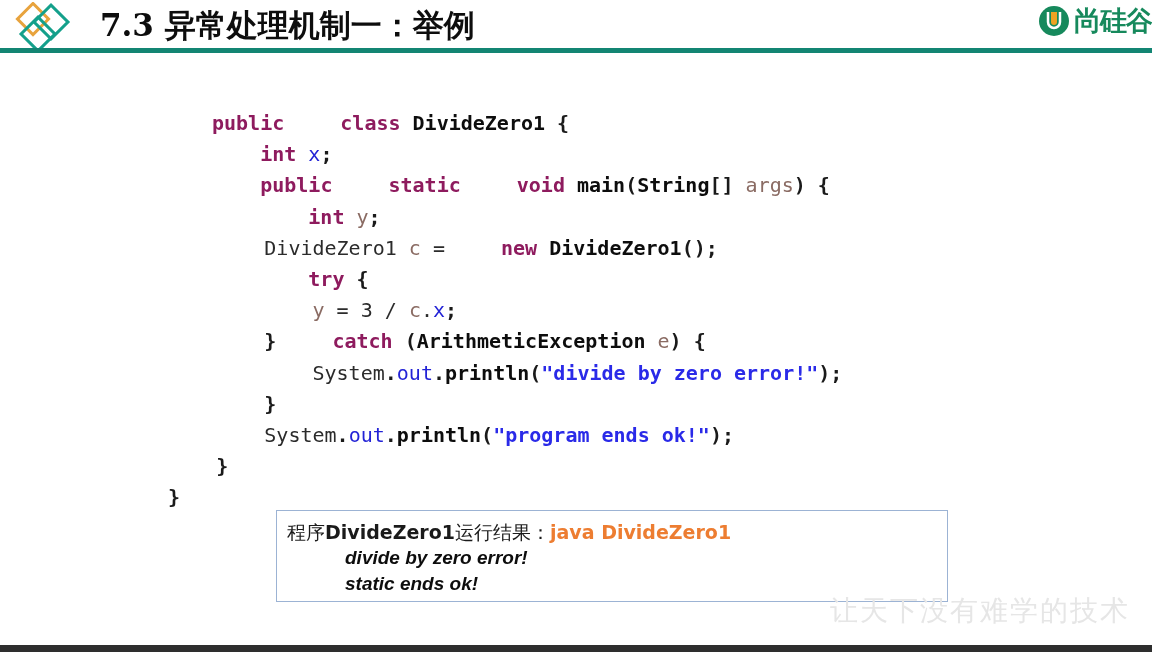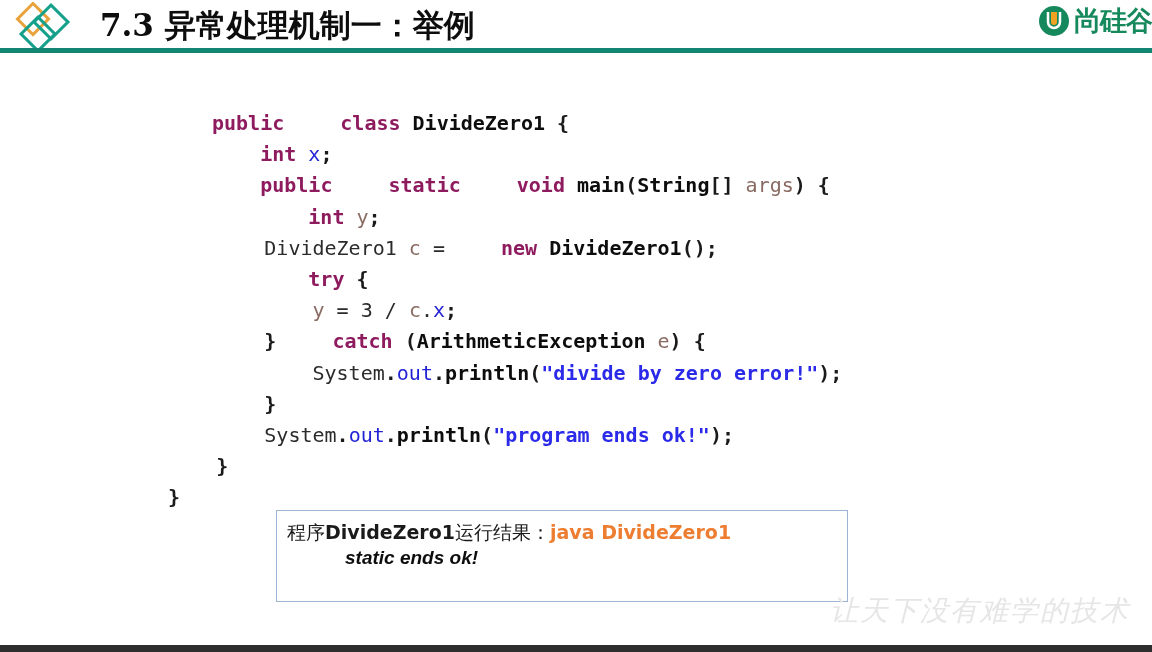--- a/index.html
+++ b/index.html
@@ -92,21 +92,21 @@
   .mut  { color: #8a6b63; font-weight: normal; text-align: right; } 
   .mth  { color: #2323d6; font-weight: normal; }   
   .str  { color: #2a2ae8; font-weight: bold; }   
   .pun  { color: #1a1a1a; font-weight: bold; }
 
   
   #output-box {
     position: absolute;
     left: 276px;
     top: 510px;
-    width: 572px;
+    width: 672px;
     height: 92px;
     border: 1px solid #9cb3d4;
     background: #ffffff;
     box-sizing: border-box;
     padding: 8px 0 0 10px;
   }
   #output-line-1 {
     font-family: "DejaVu Sans", "Liberation Sans", sans-serif;
     font-size: 19px;
     color: #1a1a1a;
@@ -127,21 +127,20 @@
     white-space: nowrap;
   }
 
   
   #watermark {
     position: absolute;
     right: 22px;
     bottom: 22px;
     font-family: "DejaVu Serif", "Liberation Serif", serif;
     font-size: 28px;
-    font-style: italic;
     color: #e6e6e6;
     letter-spacing: 2px;
     white-space: nowrap;
     user-select: none;
   }
   #footer-bar {
     position: absolute;
     left: 0;
     bottom: 0;
     width: 1152px;
@@ -178,18 +177,19 @@
   <div id="header-rule"></div>
 </div>
 
 <pre id="code-block"><div class="code-line"><span class="kw">public</span><span class="pln"> </span><span class="kw">class</span><span class="pln"> </span><span class="typ">DivideZero1</span><span class="pln"> </span><span class="pun">{</span></div><div class="code-line"><span class="pln">    </span><span class="kw">int</span><span class="pln"> </span><span class="var">x</span><span class="pun">;</span></div><div class="code-line"><span class="pln">    </span><span class="kw">public</span><span class="pln"> </span><span class="kw">static</span><span class="pln"> </span><span class="kw">void</span><span class="pln"> </span><span class="typ">main</span><span class="pun">(</span><span class="typ">String</span><span class="pun">[]</span><span class="pln"> </span><span class="mut">args</span><span class="pun">)</span><span class="pln"> </span><span class="pun">{</span></div><div class="code-line"><span class="pln">        </span><span class="kw">int</span><span class="pln"> </span><span class="mut">y</span><span class="pun">;</span></div><div class="code-line"><span class="pln">        </span><span class="pln">DivideZero1</span><span class="pln"> </span><span class="mut">c</span><span class="pln"> </span><span class="pln">=</span><span class="pln"> </span><span class="kw">new</span><span class="pln"> </span><span class="typ">DivideZero1</span><span class="pun">();</span></div><div class="code-line"><span class="pln">        </span><span class="kw">try</span><span class="pln"> </span><span class="pun">{</span></div><div class="code-line"><span class="pln">            </span><span class="mut">y</span><span class="pln"> </span><span class="pln">=</span><span class="pln"> </span><span class="pln">3</span><span class="pln"> </span><span class="pln">/</span><span class="pln"> </span><span class="mut">c</span><span class="pln">.</span><span class="var">x</span><span class="pun">;</span></div><div class="code-line"><span class="pln">        </span><span class="pun">}</span><span class="pln"> </span><span class="kw">catch</span><span class="pln"> </span><span class="pun">(</span><span class="typ">ArithmeticException</span><span class="pln"> </span><span class="mut">e</span><span class="pun">)</span><span class="pln"> </span><span class="pun">{</span></div><div class="code-line"><span class="pln">            </span><span class="pln">System</span><span class="pun">.</span><span class="mth">out</span><span class="pun">.</span><span class="typ">println</span><span class="pun">(</span><span class="str">"divide by zero error!"</span><span class="pun">);</span></div><div class="code-line"><span class="pln">        </span><span class="pun">}</span></div><div class="code-line"><span class="pln">        </span><span class="pln">System</span><span class="pun">.</span><span class="mth">out</span><span class="pun">.</span><span class="typ">println</span><span class="pun">(</span><span class="str">"program ends ok!"</span><span class="pun">);</span></div><div class="code-line"><span class="pln">    </span><span class="pun">}</span></div><div class="code-line"><span class="pun">}</span></div></pre>
 
 <div id="output-box">
   <div id="output-line-1">
     <span class="cn">程序</span><span class="bd">DivideZero1</span><span class="cn">运行结果：</span><span class="cmd">java DivideZero1</span>
   </div>
   <div id="output-results">
+      <div class="output-result-line">divide by zero error!</div>
       <div class="output-result-line">static ends ok!</div>
     </div>
 </div>
 
 <div id="watermark">让天下没有难学的技术</div>
 <div id="footer-bar"></div>
 
 </body></html>

